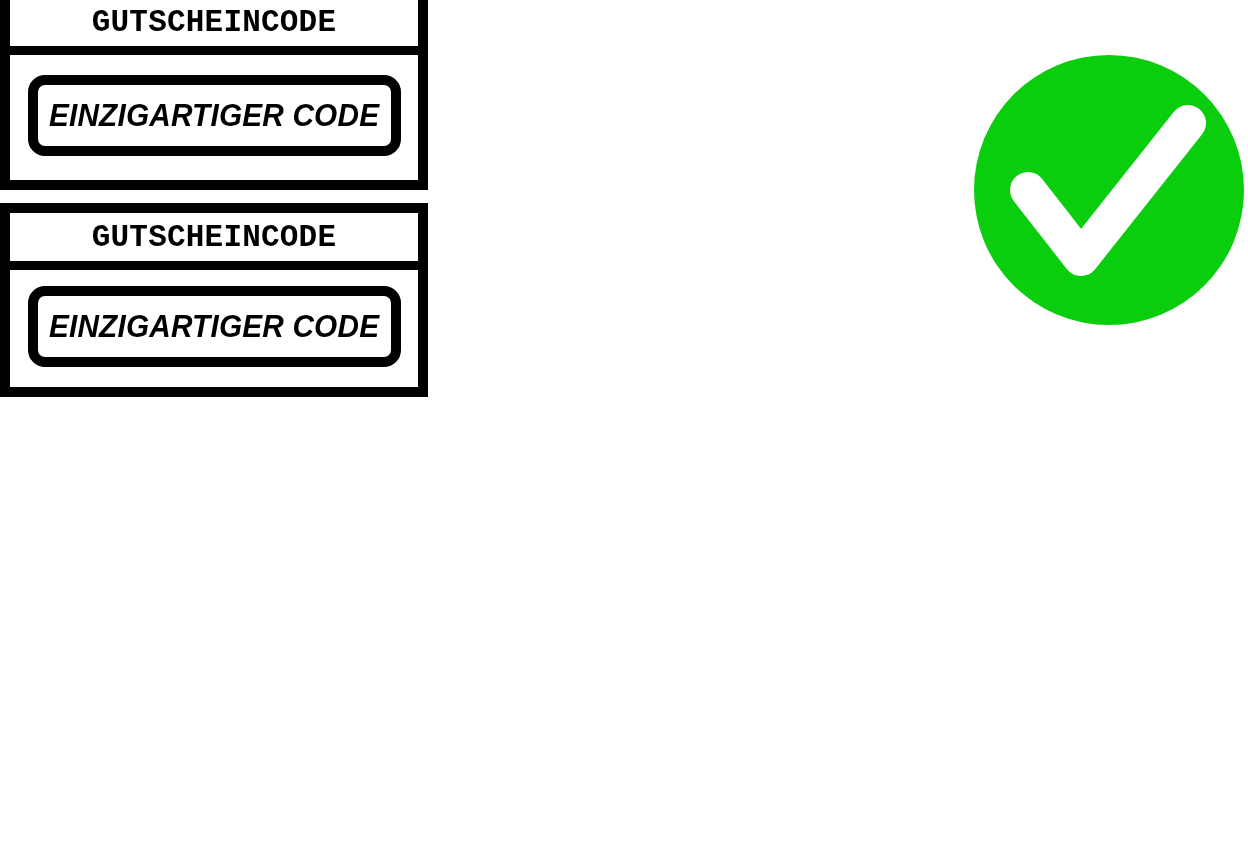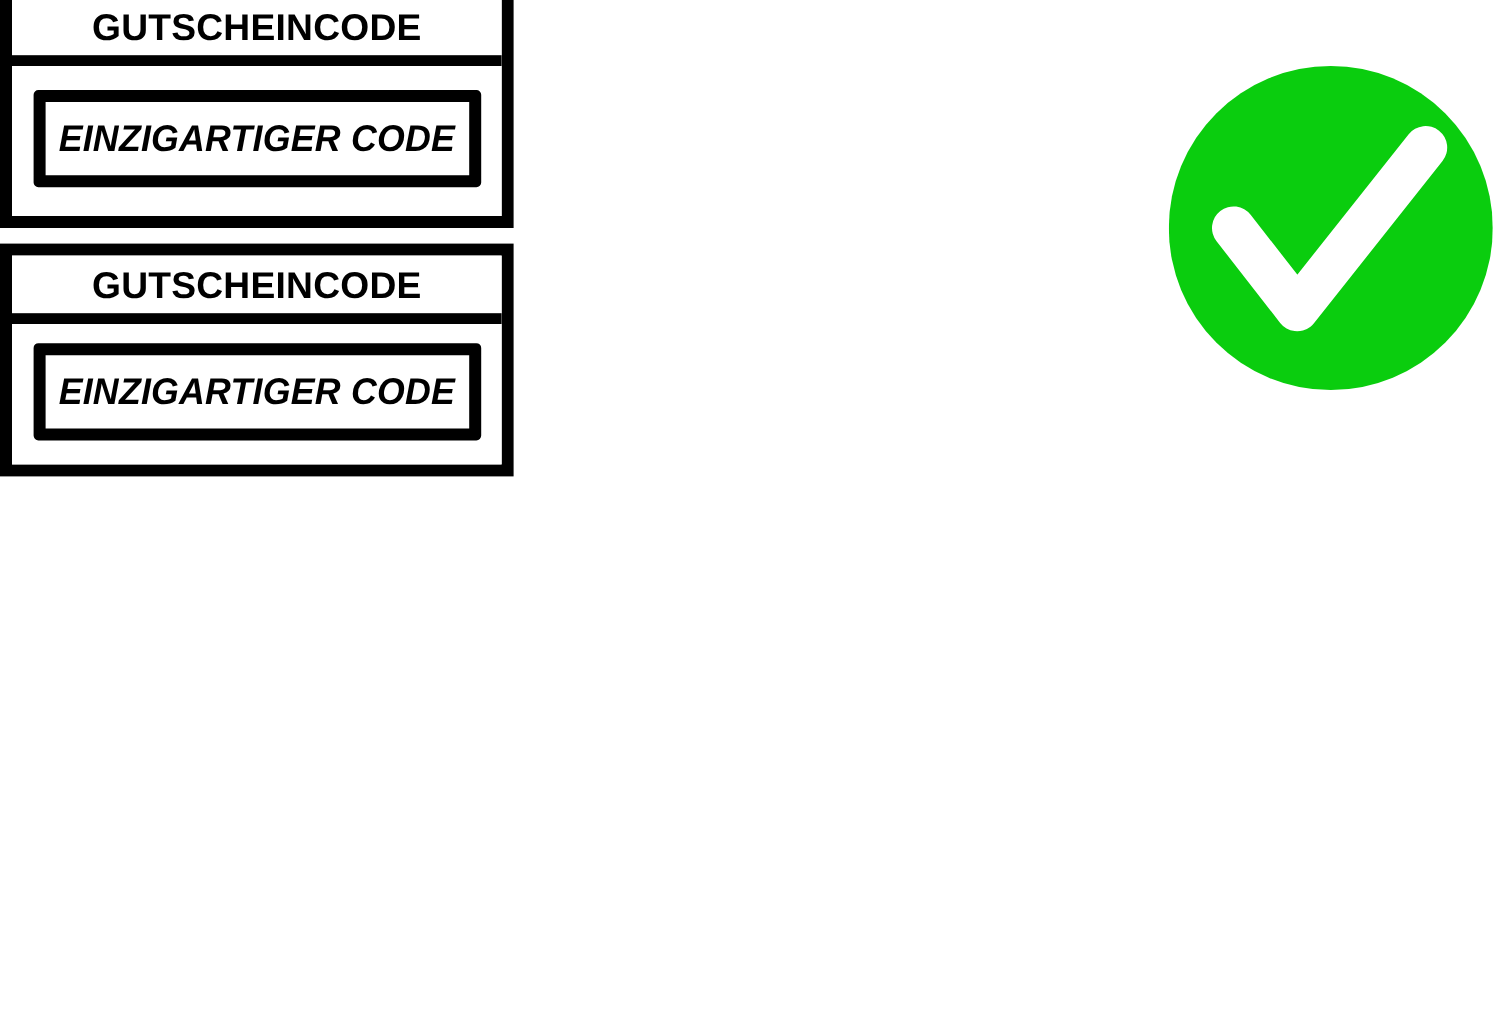--- a/index.html
+++ b/index.html
@@ -56,21 +56,21 @@
     flex: 0 0 auto;
     height: 48px;
     display: flex;
     align-items: center;
     justify-content: center;
     border-bottom: 9px solid #000000;
     background: #ffffff;
   }
 
   .coupon-header-label {
-    font-family: Liberation Sans, sans-serif;
+    font-family: Liberation Mono, monospace;
     font-weight: bold;
     font-size: 31px;
     letter-spacing: 0.2px;
     color: #000000;
     line-height: 1;
     white-space: nowrap;
   }
 
   .coupon-body {
     flex: 1 1 auto;
@@ -80,21 +80,21 @@
     padding: 9px 8px 13px 8px;
     box-sizing: border-box;
     background: #ffffff;
   }
 
   .code-box {
     box-sizing: border-box;
     width: 373px;
     height: 81px;
     border: 10px solid #000000;
-    border-radius: 4px;
+    border-radius: 17px;
     background: #ffffff;
     display: flex;
     align-items: center;
     justify-content: center;
   }
 
   .code-text {
     font-family: "Liberation Sans", sans-serif;
     font-weight: bold;
     font-style: italic;

